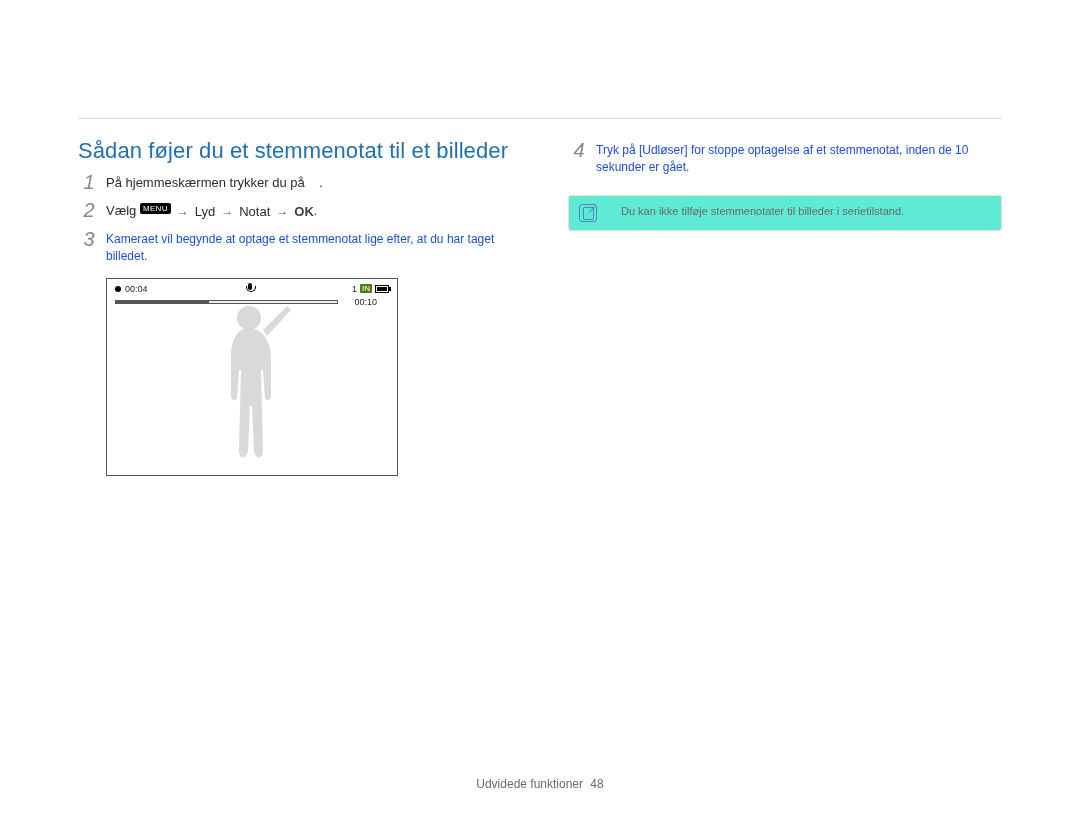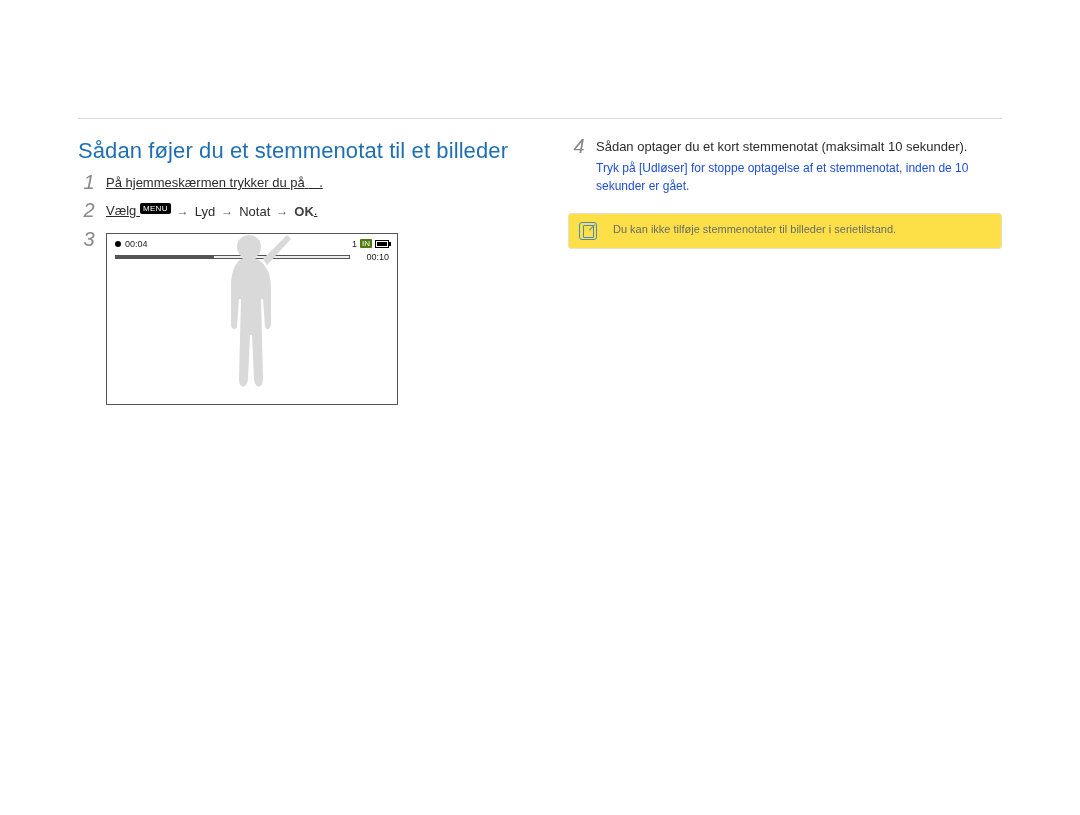--- a/index.html
+++ b/index.html
@@ -51,21 +51,20 @@
     letter-spacing: 0.1px;
   }
   .intro {
     font-size: 12.5px;
     color: #3a3a3a;
     margin-bottom: 12px;
   }
   ol.steps {
     list-style: none;
     counter-reset: step;
-    text-decoration: underline;
   }
   ol.steps > li {
     position: relative;
     padding-left: 28px;
     margin-bottom: 10px;
   }
   ol.steps > li::before {
     counter-increment: step;
     content: counter(step);
     position: absolute;
@@ -111,21 +110,21 @@
     font-size: 13px;
     color: #404040;
   }
   .arrow { font-size: 12px; color: #555; }
 
   
   .camera-screen {
     margin-left: 28px;
     margin-top: 12px;
     width: 292px;
-    height: 172px;
+    height: 198px;
     border: 1.5px solid #555;
     position: relative;
     background: #fff;
     overflow: hidden;
   }
   .cam-topbar {
     position: absolute;
     top: 4px; left: 8px; right: 8px;
     display: flex;
     align-items: center;
@@ -188,21 +187,21 @@
     background: #000;
   }
   .cam-batt-fill {
     position: absolute; left: 1px; top: 1px; bottom: 1px;
     width: 10px; background: #000;
   }
   .cam-progress-row {
     position: absolute;
     top: 18px;
     left: 8px;
-    right: 8px;
+    right: 20px;
     display: flex;
     align-items: center;
     gap: 16px;
   }
   .cam-progbar {
     flex: 1; height: 4px; background: #eee; border: 1px solid #555;
     position: relative;
   }
   .cam-progbar-fill {
     position: absolute; left: 0; top: 0; bottom: 0;
@@ -215,26 +214,26 @@
     left: 50%; bottom: 0;
     transform: translateX(-50%);
     width: 90px; height: 175px;
   }
   .cam-figure svg { width: 100%; height: 100%; }
 
   
   .note-box {
     margin-top: 18px;
     border: 1px solid #e6e2c9;
-    background: #fde047;
+    background: #5eead4;
     border-radius: 3px;
     padding: 8px 10px;
     display: flex;
     align-items: flex-start;
-    gap: 16px;
+    gap: 24px;
   }
   .note-icon {
     width: 18px; height: 18px;
     border: 1.5px solid #4b86c6;
     border-radius: 3px;
     position: relative;
     flex: 0 0 18px;
   }
   .note-icon::before {
     content: '';
@@ -307,20 +306,21 @@
               <span class="arrow">→</span>
               <span>Lyd</span>
               <span class="arrow">→</span>
               <span>Notat</span>
               <span class="arrow">→</span>
               <span class="ok-badge">OK</span>
             </span><span>.</span>
           </div>
         </li>
         <li>
+          <div class="step-sub">Kameraet vil begynde at optage et stemmenotat lige efter, at du har taget billedet.</div>
         </li>
       </ol>
 
       <div class="camera-screen">
         <div class="cam-topbar">
           <span class="cam-rec-dot"></span>
           <span class="cam-time-left">00:04</span>
           <span class="cam-mid">
             <span class="cam-mic-icon"></span>
           </span>
@@ -346,28 +346,31 @@
               <path d="M56 30 L80 6 L84 10 L60 36 Z"></path>
             </g>
           </svg>
         </div>
       </div>
     </div>
 
     <div class="col">
       <div class="step4-pair">
         <span class="sp4-num">4</span>
-        <div class="step-text">Sådan optager du et kort stemmenotat (maksimalt 10 sekunder).</div>
         <div class="step-sub">
           <span>Tryk på </span>[<span class="">Udløser</span>]<span> for stoppe optagelse af et stemmenotat, inden de 10 sekunder er gået.</span>
         </div>
       </div>
 
       <div class="note-box">
         <span class="note-icon"></span>
         <span class="note-text">Du kan ikke tilføje stemmenotater til billeder i serietilstand.</span>
       </div>
     </div>
 
   </div>
 
+  <div class="footer">
+    <span>Udvidede funktioner</span>
+    <span class="footer-page">48</span>
+  </div>
 
 </div>
 
 </body></html>

